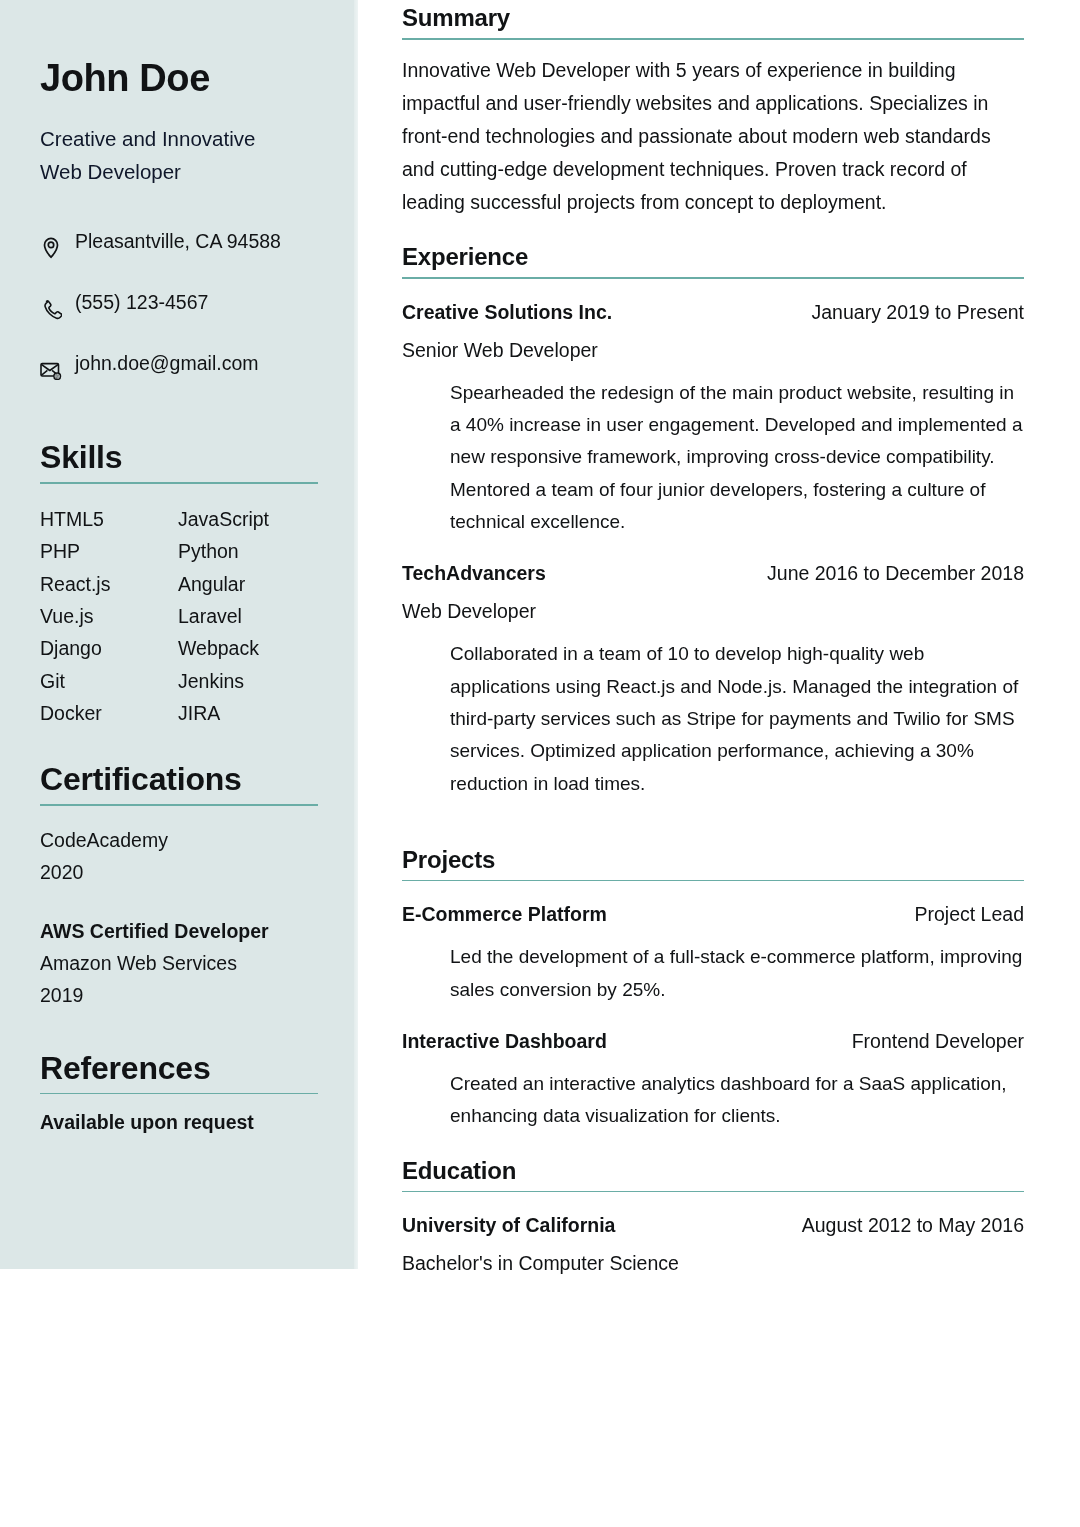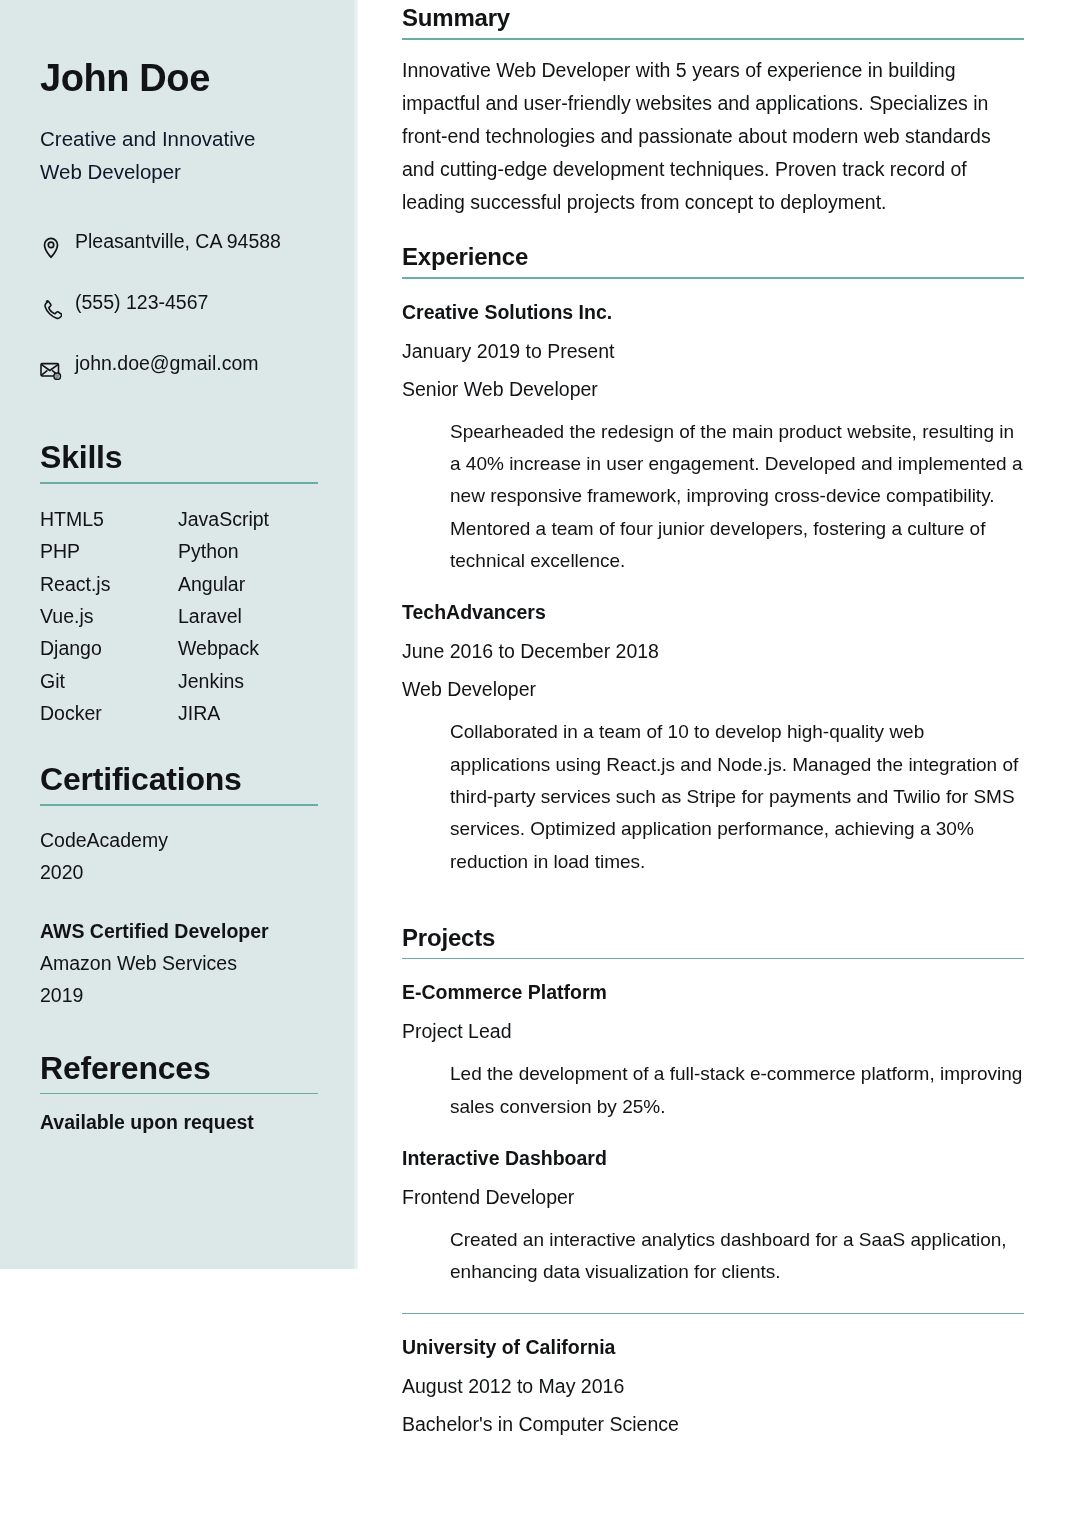--- a/index.html
+++ b/index.html
@@ -82,21 +82,20 @@
   .m-rule { height:1.6px; background:#6aada6; width:100%; }
 
   .body-text {
     font-size:19.5px; line-height:1.70; margin-top:14px;
   }
 
   .entry { margin-top:22px; }
   .entry-head {
     display:flex; justify-content:space-between; align-items:baseline;
     gap:16px;
-    flex-direction:column;
   }
   .entry-org { font-size:19.5px; font-weight:bold; }
   .entry-date { font-size:19.5px; white-space:nowrap; }
   .entry-role { font-size:19.5px; margin-top:15px; }
   .entry-desc { font-size:19px; line-height:1.70; margin-top:15px;margin-left:48px; }
 
   .gap-lg { height:46px; }
   .gap-md { height:24px; }
 </style>
 </head>
@@ -246,20 +245,21 @@
           <span class="entry-org">Interactive Dashboard</span>
           <span class="entry-date">Frontend Developer</span>
         </div>
         <p class="entry-desc">Created an interactive analytics dashboard for a SaaS application, enhancing data visualization for clients.</p>
       </div>
     </section>
 
     <div class="gap-md"></div>
 
     <section class="m-sec">
+      <div class="m-sec-title">Education</div>
       <div class="m-rule"></div>
 
       <div class="entry">
         <div class="entry-head">
           <span class="entry-org">University of California</span>
           <span class="entry-date">August 2012 to May 2016</span>
         </div>
         <div class="entry-role">Bachelor's in Computer Science</div>
       </div>
     </section>

